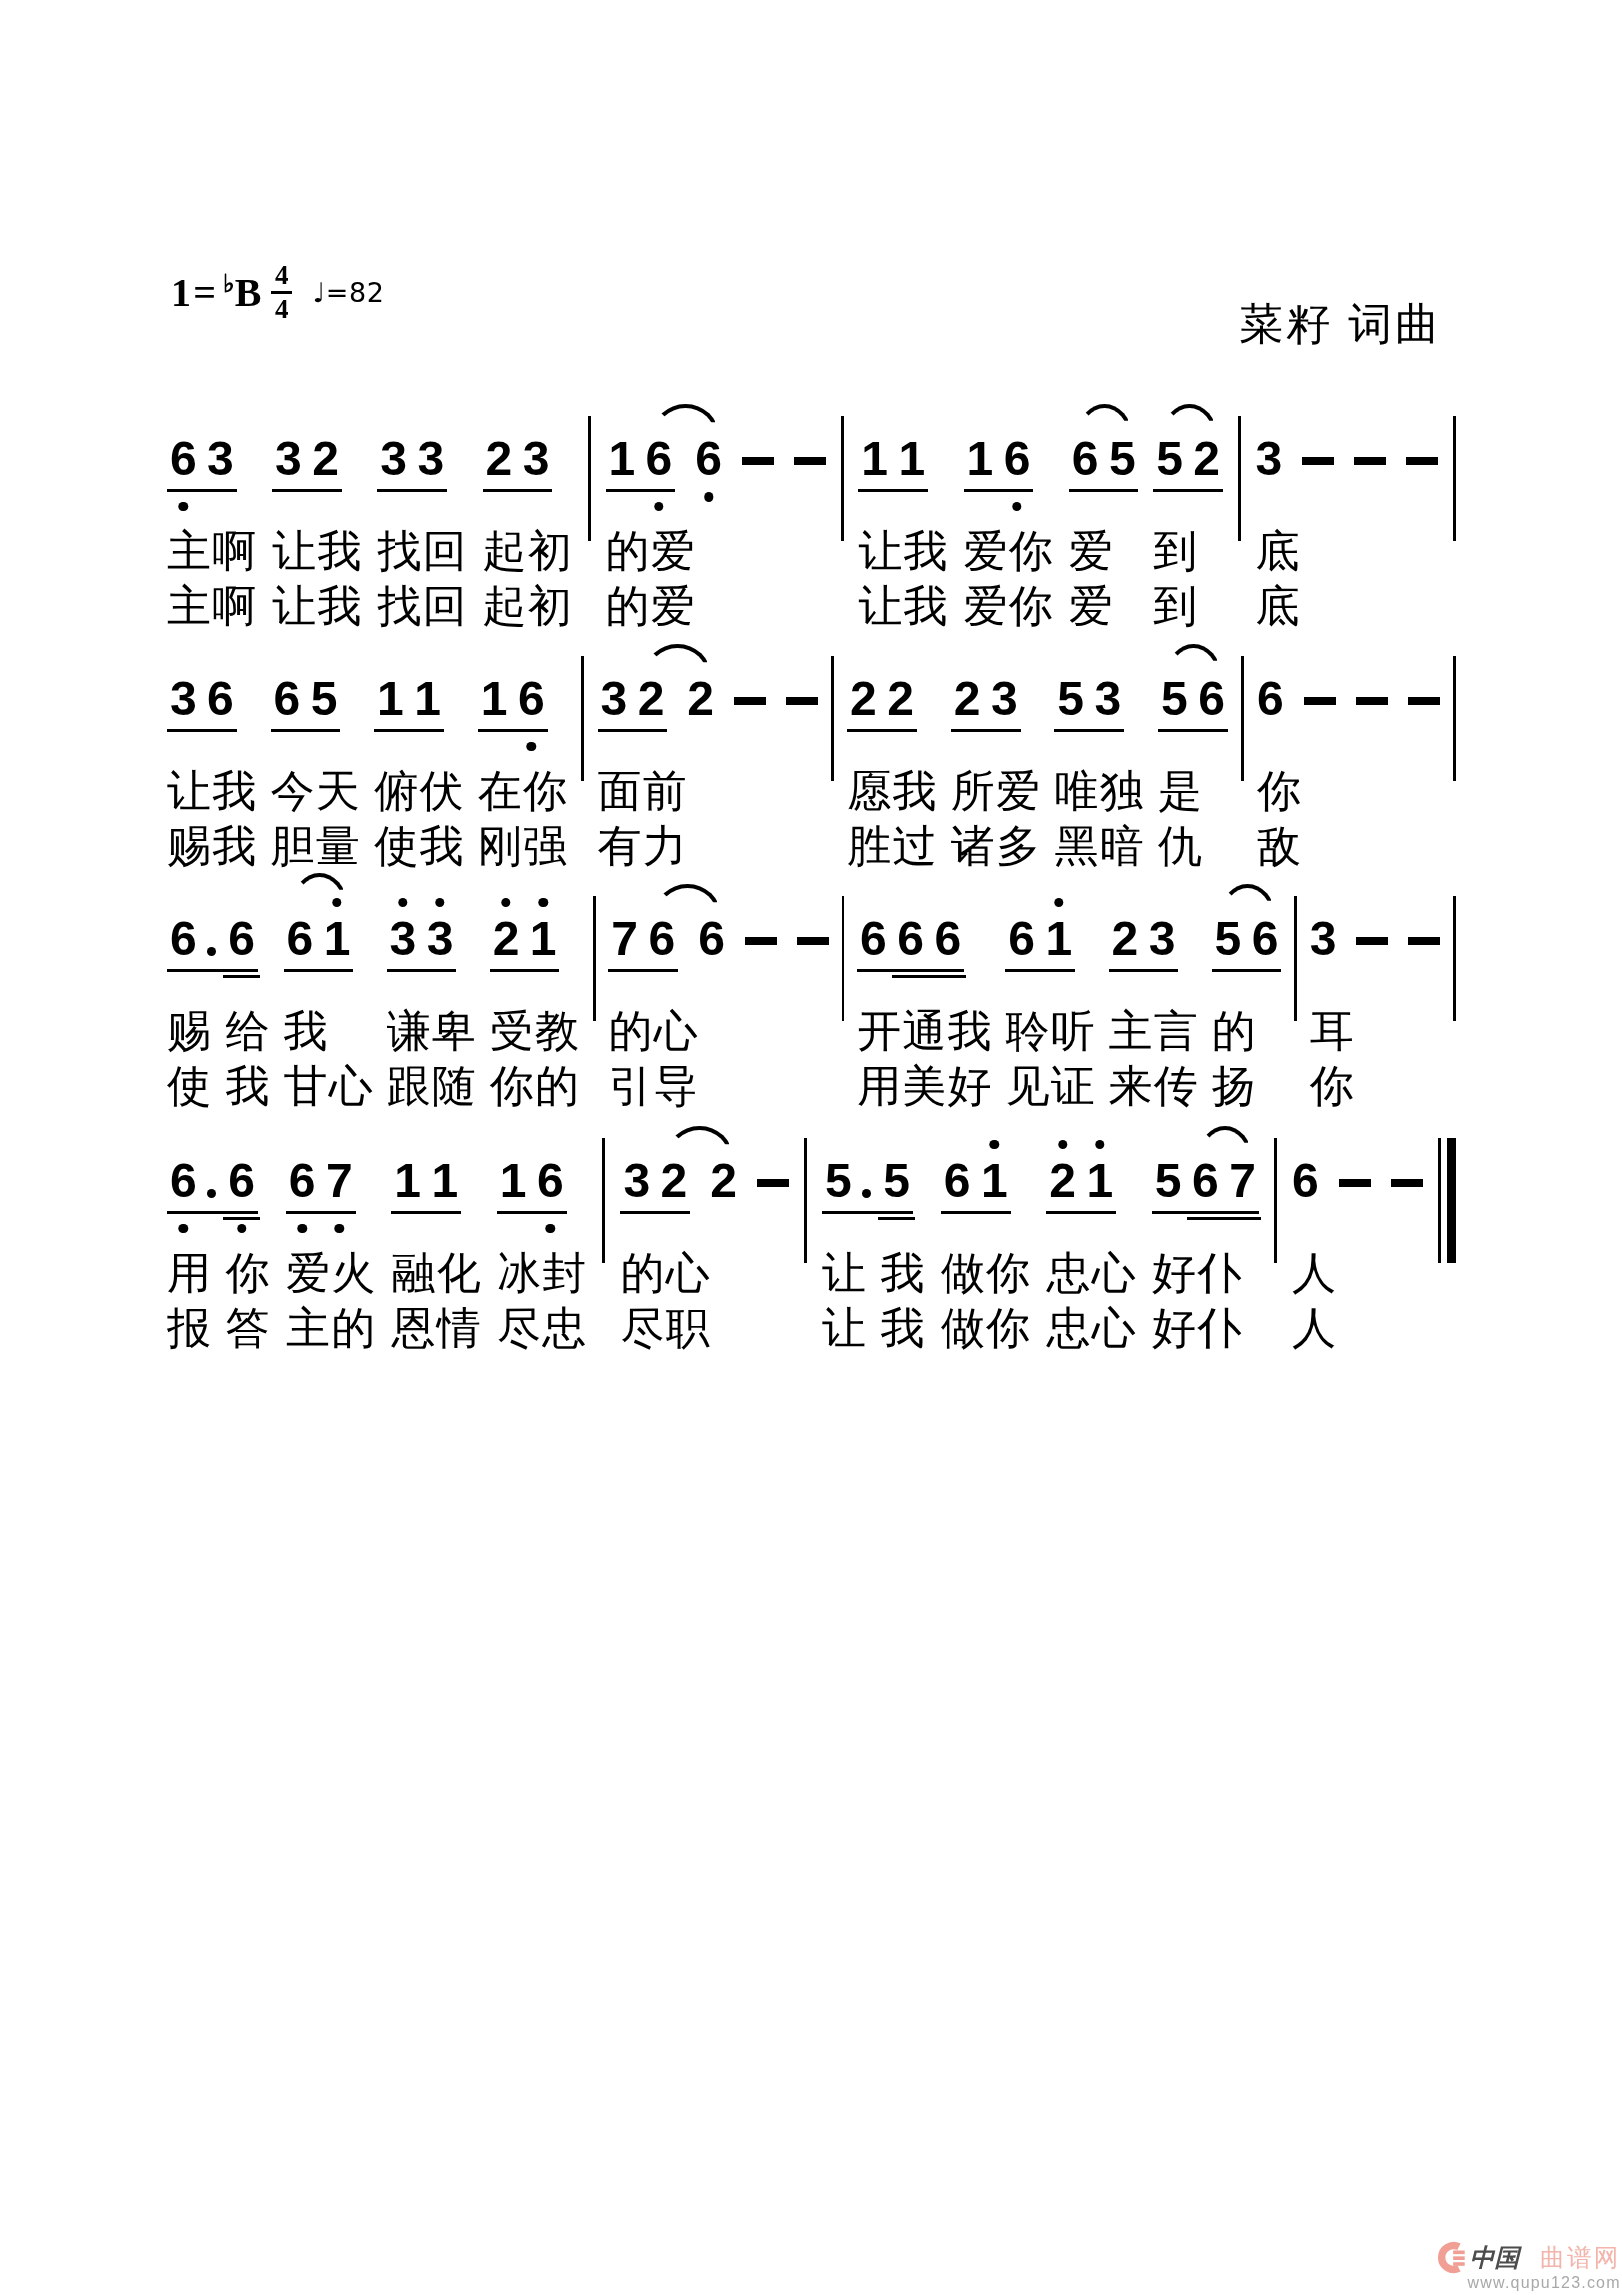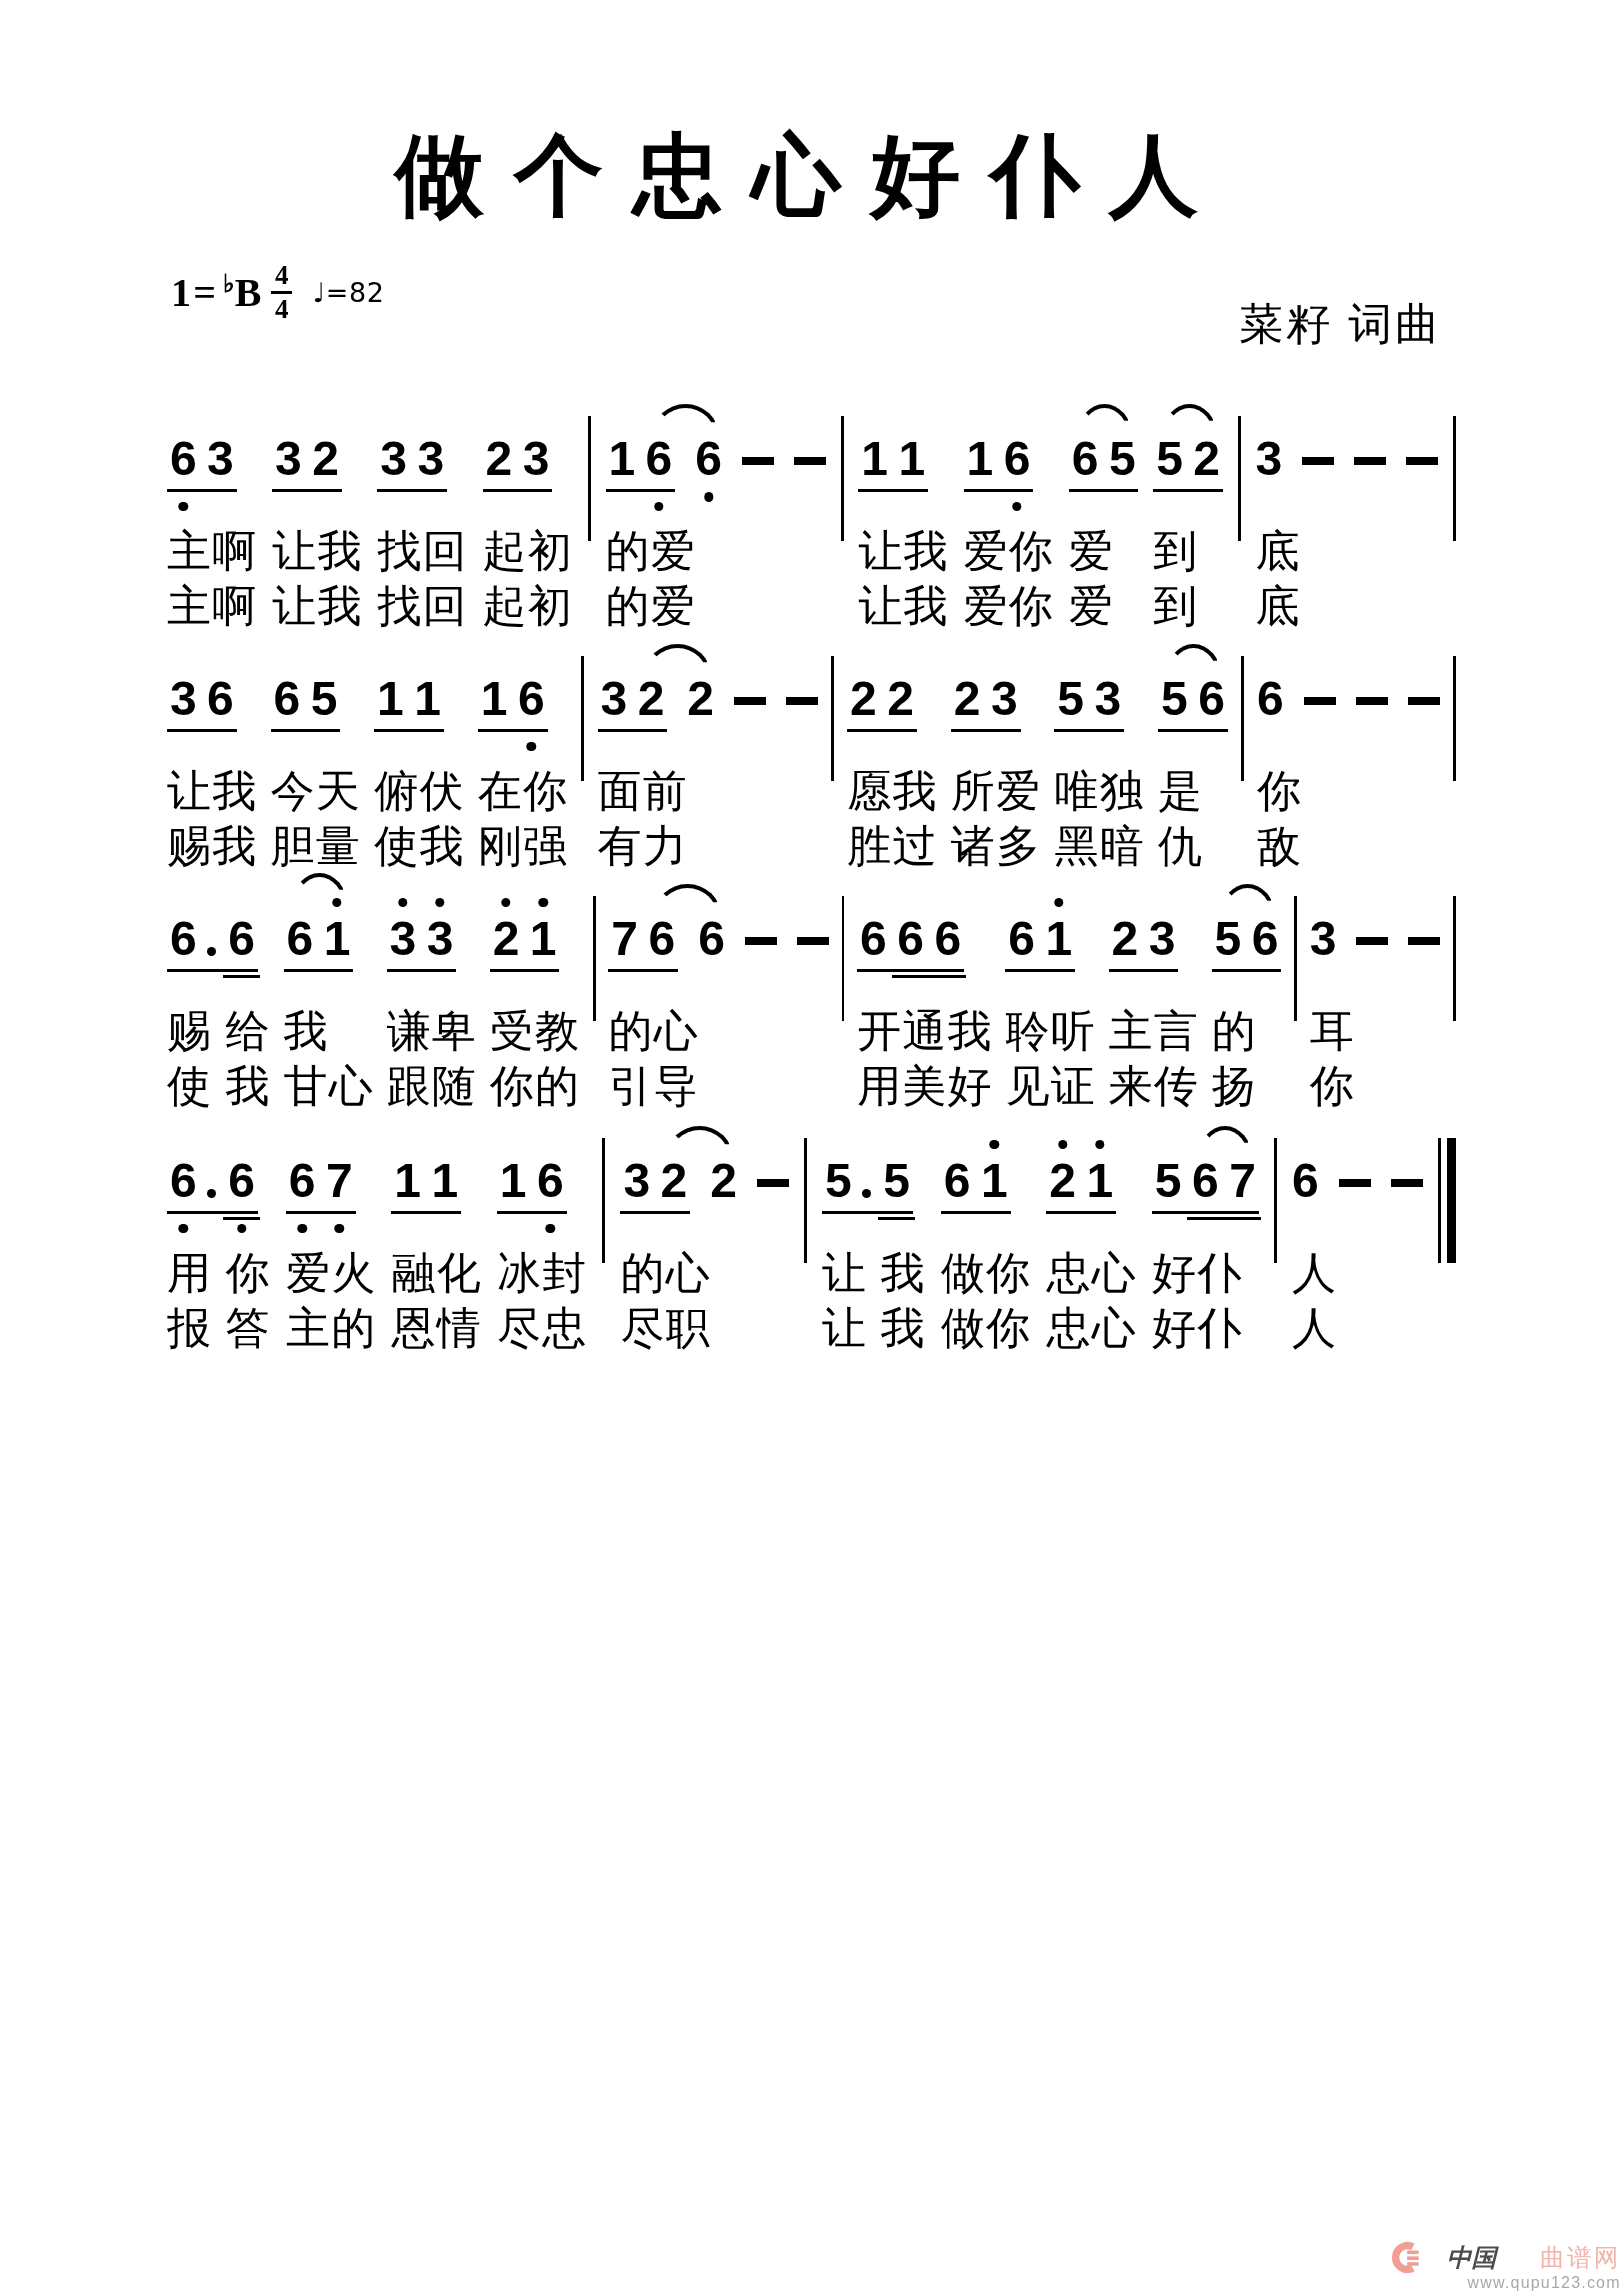--- a/index.html
+++ b/index.html
@@ -59,31 +59,30 @@
   .endbar .thick { width:8.8px; height:125px; background:#000; }
   .arc { position:absolute; height:32px; box-sizing:border-box;
          border:4.1px solid transparent; border-top:4.1px solid #000;
          border-radius:50% 50% 0 0 / 100% 100% 0 0; }
   .lyr { font-size:44px; line-height:1.1; white-space:nowrap; min-height:49px; letter-spacing:1.2px; }
   .lyr1 { margin-top:9.4px; }
   .lyr2 { margin-top:5.8px; }
 
   
   .wm { position:absolute; right:2.3px; bottom:3.5px; }
-  .wm-row { display:flex; align-items:center; justify-content:flex-end;gap:23px; }
+  .wm-row { display:flex; align-items:center; justify-content:flex-end; }
   .wm-cn1 { font-size:24.6px; font-weight:bold; font-style:italic; color:#4c4c4c; margin-left:2.3px; }
   .wm-cn2 { font-size:24.6px; font-weight:normal; color:#f2b4ab; letter-spacing:2.3px; margin-left:21px; }
   .wm-url { text-align:right; font-size:16px; color:#a8a8a8; margin-top:0px; letter-spacing:1.2px; }
 </style>
 </head>
 <body>
 
 <div id="page">
 
-  <div class="title">做个忠心好仆人</div>
 
   <div class="keysig">
     <span class="one-eq">1=</span>
     <span class="flat">♭</span>
     <span class="tonic">B</span>
     <span class="frac">
       <span class="num">4</span>
       <span class="den">4</span>
     </span>
     <span class="tempo">♩=82</span>

